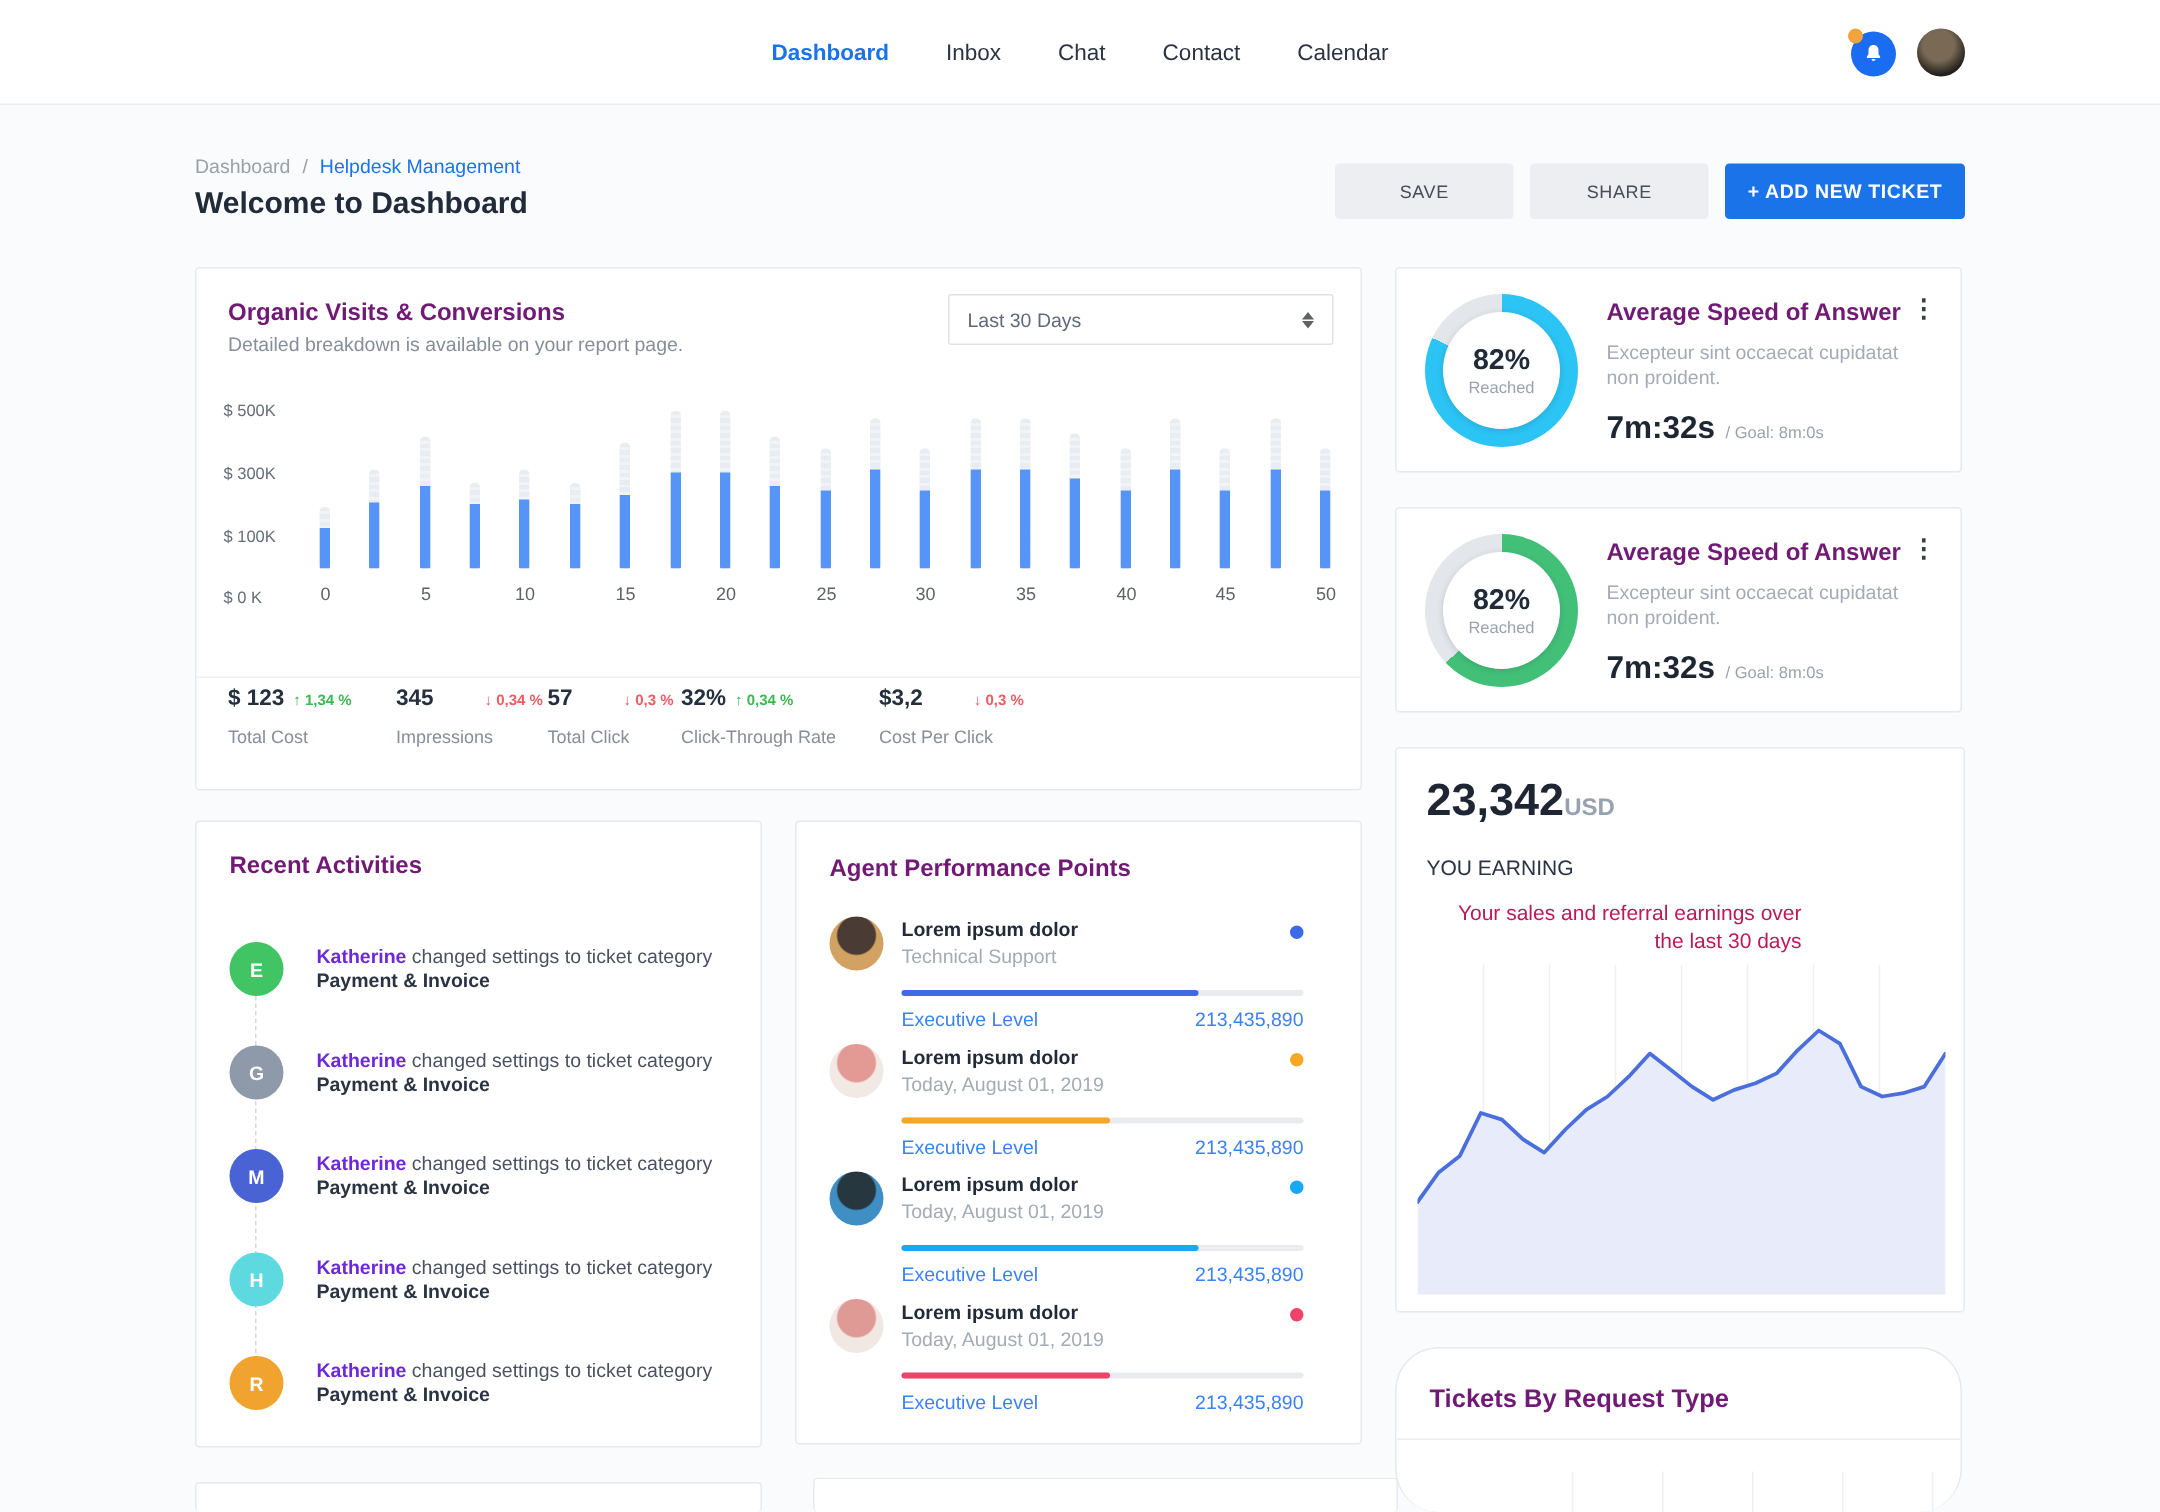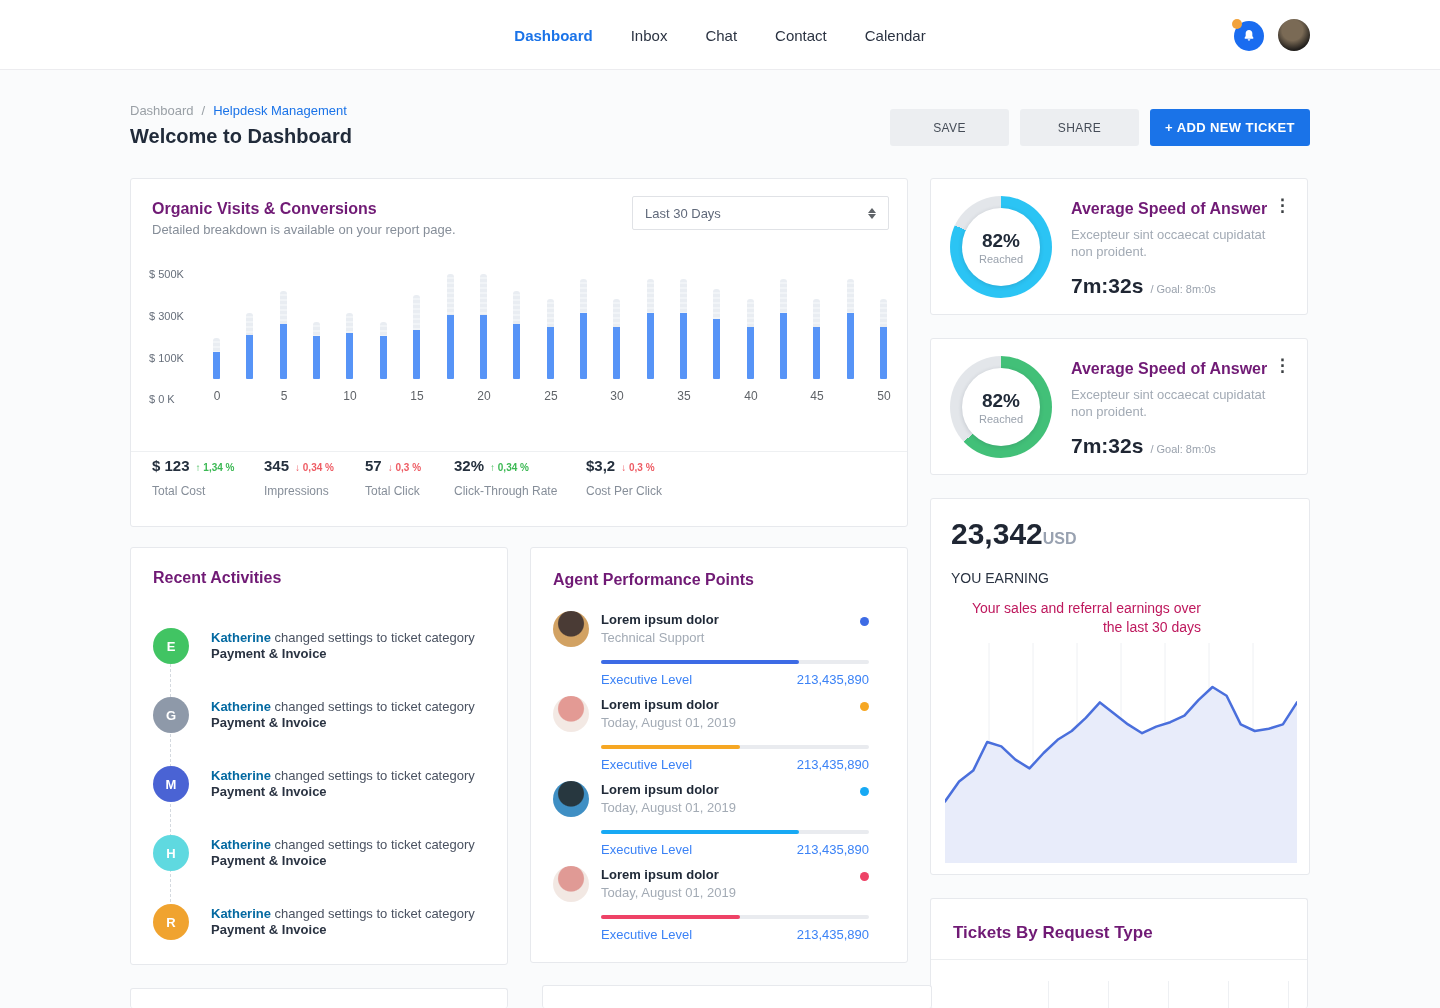--- a/index.html
+++ b/index.html
@@ -45,31 +45,31 @@
   #bar-plot { position:absolute; left:82px; top:90px; width:700px; height:110px; }
   .barcol { position:absolute; bottom:0; width:7px; border-radius:3px 3px 1px 1px; overflow:hidden;
             background:repeating-linear-gradient(180deg,#e9edf2 0 3px,#f1f4f7 3px 5px); }
   .barfill { position:absolute; bottom:0; left:0; width:7px; background:#5794f7; }
   .xlabel { position:absolute; top:210px; width:30px; margin-left:-15px; text-align:center; font-size:12px; color:#5f6368; }
   .org-divider { position:absolute; left:0; right:0; top:272px; border-top:1px solid #eef0f2; }
   .stat { position:absolute; top:278px; }
   .stat-top { display:flex; align-items:baseline; gap:6px; }
   .stat-value { font-size:15px; font-weight:bold; color:#25303e; }
   .stat-delta { font-size:10px; font-weight:bold; }
-  .stat-delta.up { color:#3cb954; } .stat-delta.down { color:#ee5c64; }
+  .stat-delta.up { color:#3cb954; } .stat-delta.down { color:#ee5c64;margin-left:28px; }
   .stat-label { margin-top:10px; font-size:12px; color:#868e99; }
 
   
   #card-recent { left:130px; top:547px; width:378px; height:418px; }
   #recent-title { position:absolute; left:22px; top:21px; }
   .recent-line { position:absolute; left:39px; top:116px; height:248px; border-left:1px dashed #d4d9df; }
   .recent-item { position:absolute; left:22px; right:20px; height:50px; }
   .recent-avatar { position:absolute; left:0; top:0; width:36px; height:36px; border-radius:50%; color:#fff; font-size:13px; font-weight:bold; display:flex; align-items:center; justify-content:center; }
   .recent-text { position:absolute; left:58px; top:2px; font-size:13px; line-height:16px; color:#4a5261; }
-  .recent-user { color:#0369a1; font-weight:bold; }
+  .recent-user { color:#6d28d9; font-weight:bold; }
   .recent-target { display:block; color:#2a3342; font-weight:bold; }
 
   
   #card-agents { left:530px; top:547px; width:378px; height:416px; }
   #agents-title { position:absolute; left:22px; top:23px; }
   .agent-item { position:absolute; left:22px; width:316px; height:80px; }
   .agent-avatar { position:absolute; left:0; top:0; width:36px; height:36px; border-radius:50%; }
   .agent-name { position:absolute; left:48px; top:1px; font-size:13px; font-weight:bold; color:#202a38; }
   .agent-sub { position:absolute; left:48px; top:19px; font-size:13px; color:#a3abb5; }
   .agent-dot { position:absolute; right:0; top:6px; width:9px; height:9px; border-radius:50%; }
@@ -94,21 +94,21 @@
   
   #card-earning { left:930px; top:498px; width:380px; height:377px; }
   .earn-amount-row { position:absolute; left:20px; top:18px; display:flex; align-items:baseline; }
   .earn-amount { font-size:30px; font-weight:bold; color:#1f2633; }
   .earn-currency { font-size:16px; font-weight:bold; color:#98a1b0; }
   .earn-label { position:absolute; left:20px; top:71px; font-size:14px; color:#2a3342; }
   .earn-desc { position:absolute; left:20px; top:100px; width:250px; font-size:14px; line-height:19px; color:#be185d;text-align:right; }
   #earn-chart { position:absolute; left:14px; top:144px; }
 
   
-  #card-tickets { left:930px; top:898px; width:378px; height:110px; border-bottom:none; }
+  #card-tickets { left:930px; top:898px; width:378px; height:110px; border-bottom:none;border-radius:29px; }
   #tickets-title { position:absolute; left:22px; top:24px; font-size:17px; }
   .tickets-divider { position:absolute; left:0; right:0; top:60px; border-top:1px solid #eceef0; }
   .tick-grid { position:absolute; top:82px; bottom:0; border-left:1px solid #eef0f3; }
 
   
   #partial-left { left:130px; top:988px; width:378px; height:20px; border-bottom:none; }
   #partial-mid { left:542px; top:985px; width:390px; height:23px; border-bottom:none; }
 </style>
 </head>
 <body>

